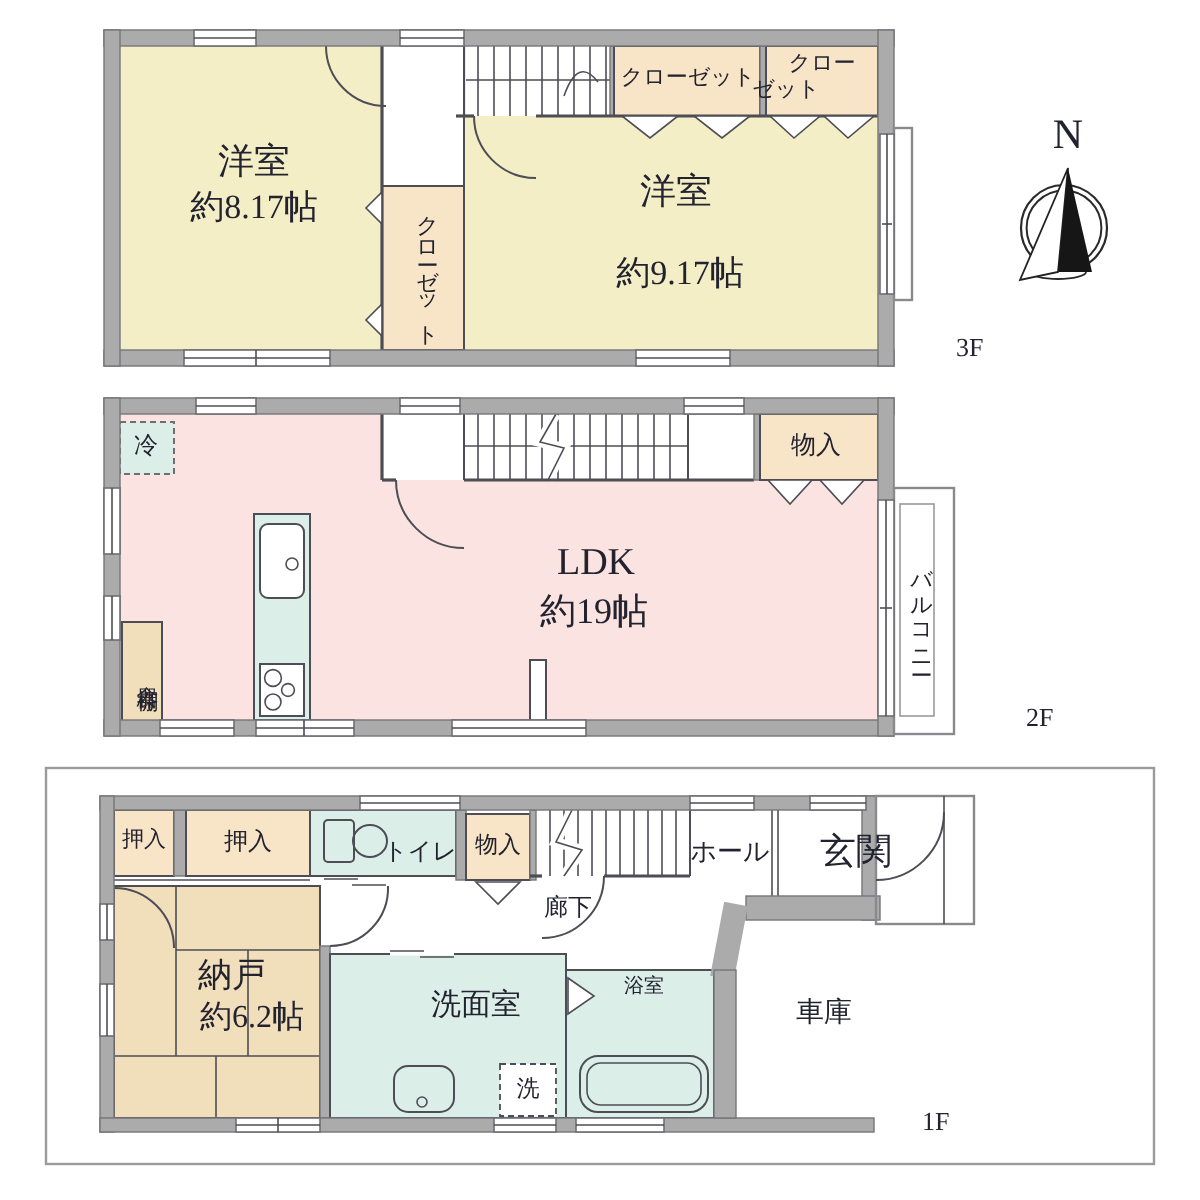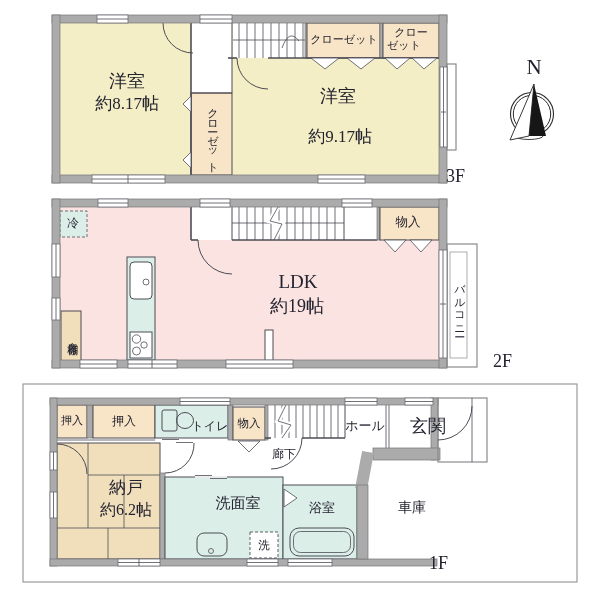--- a/index.html
+++ b/index.html
@@ -12,21 +12,21 @@
   .rm{stroke:#4d4d55;stroke-width:1;}
   .ln{stroke:#4d4d55;stroke-width:1;fill:none;}
   .lnt{stroke:#4d4d55;stroke-width:.8;fill:none;}
   .ln2{stroke:#4d4d55;stroke-width:1.6;fill:none;}
   .win{fill:#fff;stroke:#6e6e74;stroke-width:.8;}
   .vmk{fill:#fff;stroke:#4d4d55;stroke-width:.8;}
   .thin{fill:none;stroke:#8a8a8e;stroke-width:1.2;}
   .lbl{position:absolute;transform:translate(-50%,-50%);white-space:nowrap;
        line-height:1.05;text-align:center;}
   .vlbl{writing-mode:vertical-rl;text-orientation:upright;letter-spacing:1px;}
-  .flbl{position:absolute;font-size:18px;}
+  .flbl{position:absolute;font-size:13px;margin-left:32px;}
 </style>
 </head>
 <body>
 
 <div id="stage">
 <svg id="plan-svg" width="600" height="600" viewBox="0 0 600 600">
 
   <g>
     <rect x="60" y="23" width="379" height="152" class="f-cream"></rect>
     <rect x="191" y="23" width="41" height="70" fill="#fff"></rect>
@@ -284,41 +284,41 @@
     <polygon points="534,84 529,136 546,136" fill="#161616"></polygon>
   </g>
 </svg>
 
 <div class="lbl" style="left:127px;top:81px;font-size:18px">洋室</div>
 <div class="lbl" style="left:127px;top:104px;font-size:17px">約8.17帖</div>
 <div class="lbl" style="left:338px;top:96px;font-size:18px">洋室</div>
 <div class="lbl" style="left:340px;top:137px;font-size:17px">約9.17帖</div>
 <div class="lbl" style="left:344px;top:40px;font-size:11px">クローゼット</div>
 <div class="lbl" style="left:411px;top:33px;font-size:11px">クロー</div>
-<div class="lbl" style="left:404px;top:46px;font-size:11px">ゼット</div>
+<div class="lbl" style="left:393px;top:46px;font-size:11px">ゼット</div>
 <div class="lbl vlbl" style="left:212px;top:134px;font-size:11px">クローゼット</div>
 <div class="flbl" style="left:446px;top:166px">3F</div>
 
 <div class="lbl" style="left:73px;top:223px;font-size:12px">冷</div>
 <div class="lbl" style="left:298px;top:282px;font-size:19px">LDK</div>
 <div class="lbl" style="left:297px;top:306px;font-size:18px">約19帖</div>
 <div class="lbl" style="left:408px;top:223px;font-size:12.5px">物入</div>
 <div class="lbl vlbl" style="left:72px;top:336px;font-size:11px">食器棚</div>
 <div class="lbl vlbl" style="left:459px;top:305px;font-size:11px">バルコニー</div>
-<div class="flbl" style="left:493px;top:351px">2F</div>
+<div class="flbl" style="left:481px;top:351px">2F</div>
 
 <div class="lbl" style="left:72px;top:421px;font-size:11px">押入</div>
 <div class="lbl" style="left:124px;top:421px;font-size:12px">押入</div>
 <div class="lbl" style="left:210px;top:426px;font-size:12px">トイレ</div>
 <div class="lbl" style="left:249px;top:423px;font-size:11.5px">物入</div>
 <div class="lbl" style="left:365px;top:426px;font-size:13px">ホール</div>
 <div class="lbl" style="left:428px;top:426px;font-size:18px">玄関</div>
 <div class="lbl" style="left:284px;top:454px;font-size:12px">廊下</div>
-<div class="lbl" style="left:126px;top:488px;font-size:17px">納戸</div>
+<div class="lbl" style="left:116px;top:488px;font-size:17px">納戸</div>
 <div class="lbl" style="left:126px;top:510px;font-size:16px">約6.2帖</div>
 <div class="lbl" style="left:238px;top:504px;font-size:15px">洗面室</div>
 <div class="lbl" style="left:264px;top:545px;font-size:11.5px">洗</div>
-<div class="lbl" style="left:322px;top:508px;font-size:13px">浴室</div>
+<div class="lbl" style="left:322px;top:494px;font-size:10px">浴室</div>
 <div class="lbl" style="left:412px;top:508px;font-size:14px">車庫</div>
 <div class="flbl" style="left:429px;top:553px">1F</div>
 
 <div class="lbl" style="left:534px;top:67px;font-size:21px">N</div>
 </div>
 
 </body></html>

